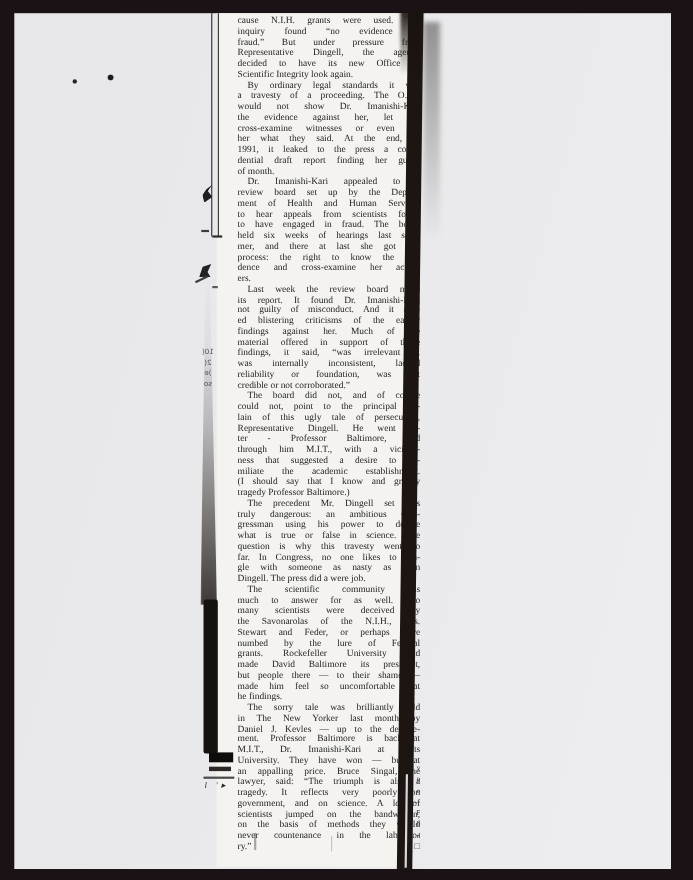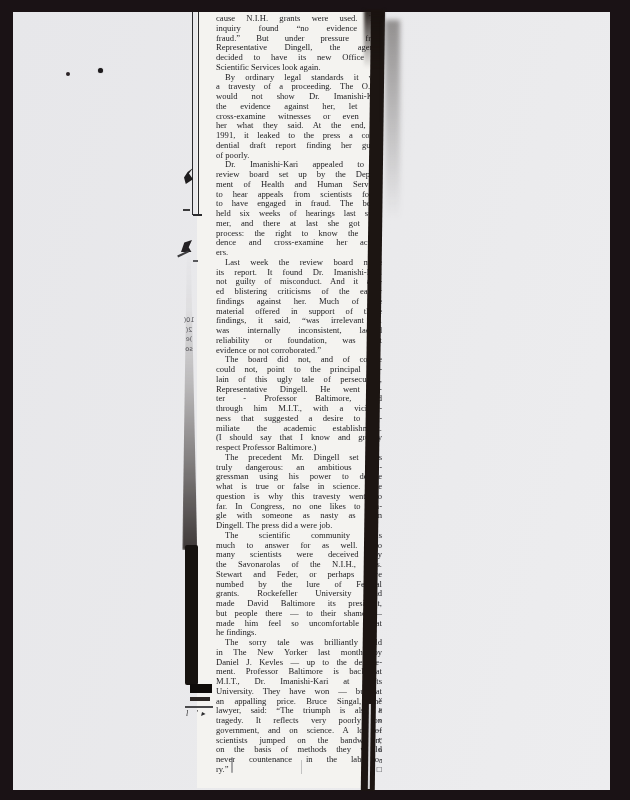--- a/index.html
+++ b/index.html
@@ -134,32 +134,32 @@
   <div class="mark-rule"></div>
   <div class="pen-marks">l '▸</div>
 
   <div class="column">
       <div class="para">
         <div class="tline">cause N.I.H. grants were used. The</div>
         <div class="tline">inquiry found “no evidence of</div>
         <div class="tline">fraud.” But under pressure from</div>
         <div class="tline">Representative Dingell, the agency</div>
         <div class="tline">decided to have its new Office of</div>
-        <div class="tline lastline">Scientific Services look again.</div>
+        <div class="tline lastline">Scientific Integrity look again.</div>
       </div>
       <div class="para indent">
         <div class="tline">By ordinary legal standards it was</div>
         <div class="tline">a travesty of a proceeding. The O.S.I.</div>
         <div class="tline">would not show Dr. Imanishi-Kari</div>
         <div class="tline">the evidence against her, let her</div>
         <div class="tline">cross-examine witnesses or even tell</div>
         <div class="tline">her what they said. At the end, in</div>
         <div class="tline">1991, it leaked to the press a confi-</div>
         <div class="tline">dential draft report finding her guilty</div>
-        <div class="tline lastline">of poorly.</div>
+        <div class="tline lastline">of month.</div>
       </div>
       <div class="para indent">
         <div class="tline">Dr. Imanishi-Kari appealed to a</div>
         <div class="tline">review board set up by the Depart-</div>
         <div class="tline">ment of Health and Human Services</div>
         <div class="tline">to hear appeals from scientists found</div>
         <div class="tline">to have engaged in fraud. The board</div>
         <div class="tline">held six weeks of hearings last sum-</div>
         <div class="tline">mer, and there at last she got due</div>
         <div class="tline">process: the right to know the evi-</div>
@@ -169,33 +169,33 @@
       <div class="para indent">
         <div class="tline">Last week the review board made</div>
         <div class="tline">its report. It found Dr. Imanishi-Kari</div>
         <div class="tline">not guilty of misconduct. And it add-</div>
         <div class="tline">ed blistering criticisms of the earlier</div>
         <div class="tline">findings against her. Much of the</div>
         <div class="tline">material offered in support of those</div>
         <div class="tline">findings, it said, “was irrelevant ...</div>
         <div class="tline">was internally inconsistent, lacked</div>
         <div class="tline">reliability or foundation, was not</div>
-        <div class="tline lastline">evidence or not corroborated.”</div>
+        <div class="tline lastline">credible or not corroborated.”</div>
       </div>
       <div class="para indent">
         <div class="tline">The board did not, and of course</div>
         <div class="tline">could not, point to the principal vil-</div>
         <div class="tline">lain of this ugly tale of persecution,</div>
         <div class="tline">Representative Dingell. He went af-</div>
         <div class="tline">ter - Professor Baltimore, and</div>
         <div class="tline">through him M.I.T., with a vicious-</div>
         <div class="tline">ness that suggested a desire to hu-</div>
         <div class="tline">miliate the academic establishment.</div>
         <div class="tline">(I should say that I know and greatly</div>
-        <div class="tline lastline">respect Professor Baltimore.)</div>
+        <div class="tline lastline">tragedy Professor Baltimore.)</div>
       </div>
       <div class="para indent">
         <div class="tline">The precedent Mr. Dingell set was</div>
         <div class="tline">truly dangerous: an ambitious Con-</div>
         <div class="tline">gressman using his power to decide</div>
         <div class="tline">what is true or false in science. The</div>
         <div class="tline">question is why this travesty went so</div>
         <div class="tline">far. In Congress, no one likes to tan-</div>
         <div class="tline">gle with someone as nasty as John</div>
         <div class="tline lastline">Dingell. The press did a were job.</div>

